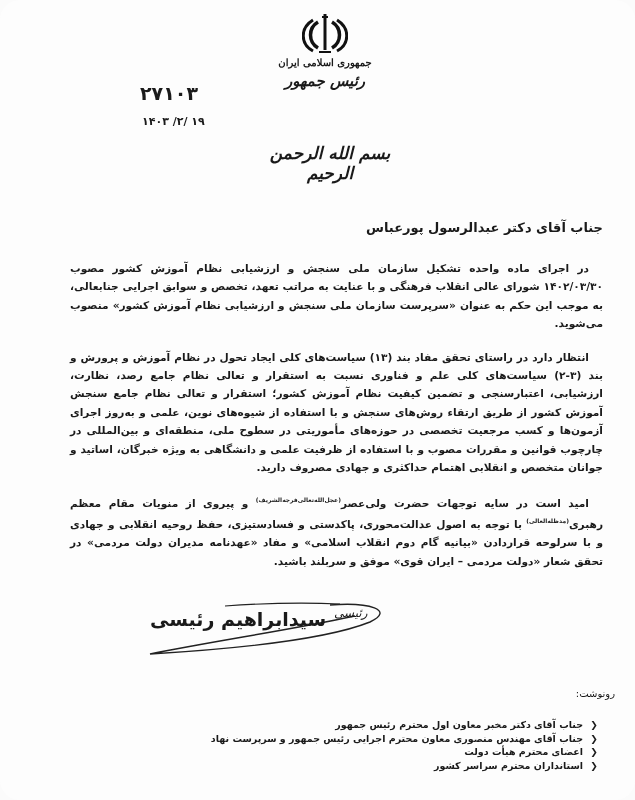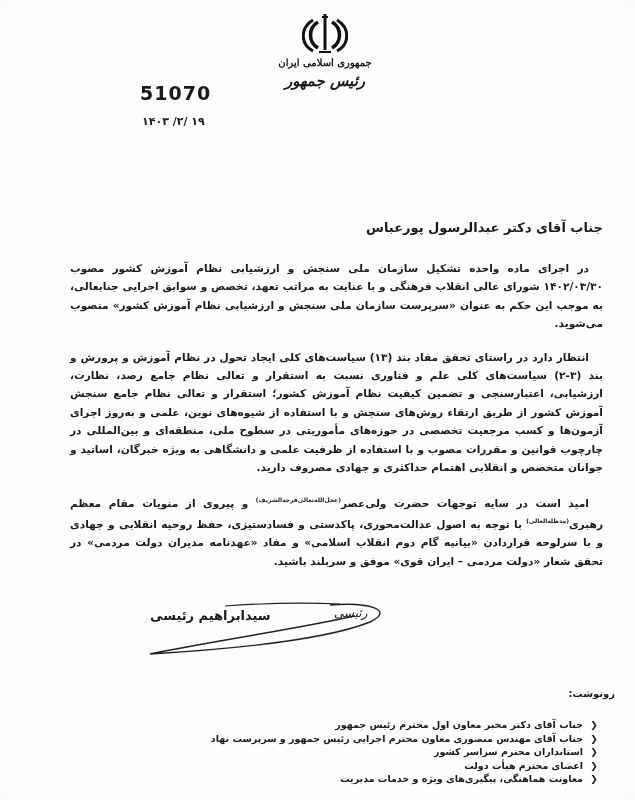--- a/index.html
+++ b/index.html
@@ -14,23 +14,23 @@
     .letter-no { position:absolute; left:140px; top:82px; font-size:19px; font-weight:bold; letter-spacing:1px; font-family:"DejaVu Sans", sans-serif; }
     .letter-date { position:absolute; left:142px; top:115px; font-size:11px; font-weight:bold; font-family:"DejaVu Sans", sans-serif; }
     .bismillah { position:absolute; left:255px; top:143px; width:150px; text-align:center; font-size:17px; font-weight:bold; font-style:italic; direction:rtl; font-family:"DejaVu Serif", serif; }
     .addressee { position:absolute; right:32px; top:220px; font-size:13px; font-weight:bold; direction:rtl; text-align:right;margin-left:24px; }
     .body-text { position:absolute; left:70px; right:32px; top:244px; direction:rtl; text-align:justify; font-size:10.6px; line-height:18.4px; font-weight:bold; }
     .body-text p { margin:15px 0 0 0; }
     .body-text .indent { text-indent:14px; }
     .body-text b.title { font-weight:900; }
     .body-text sup { font-size:6px; }
     .signature { position:absolute; left:130px; top:600px; width:260px; height:55px; }
-    .sig-name { position:absolute; left:150px; top:608px; font-size:13px; font-weight:bold; direction:rtl;text-align:center; }
+    .sig-name { position:absolute; left:150px; top:608px; font-size:19px; font-weight:bold; direction:rtl;text-align:center; }
     .sig-mark { position:absolute; left:318px; top:606px; font-size:12px; font-style:italic; font-family:"DejaVu Serif", serif; direction:rtl;margin-left:16px; }
-    .cc-title { position:absolute; right:20px; top:688px; font-size:10px; font-weight:bold; direction:rtl; }
+    .cc-title { position:absolute; right:20px; top:688px; font-size:10px; font-weight:normal; direction:rtl; }
     .cc-list { position:absolute; right:20px; top:704px; direction:rtl; list-style:none; margin:14px; padding:0; font-size:9.5px; font-weight:bold; }
     .cc-list li { height:13.5px; line-height:13.5px; white-space:nowrap; }
     .cc-list .arrow { display:inline-block; width:14px; text-align:center; font-size:9px; margin-left:4px; }
   </style>
 </head>
 <body>
 
 <div class="page">
 
   <svg class="emblem" viewBox="0 0 46 42">
@@ -38,23 +38,24 @@
     <path d="M20 5 L26 5" stroke="#111" stroke-width="2"></path>
     <path d="M16 10 C6 16 6 30 16 36" stroke="#111" stroke-width="3.5" fill="none"></path>
     <path d="M30 10 C40 16 40 30 30 36" stroke="#111" stroke-width="3.5" fill="none"></path>
     <path d="M11 8 C-2 16 -2 32 11 39" stroke="#111" stroke-width="3" fill="none"></path>
     <path d="M35 8 C48 16 48 32 35 39" stroke="#111" stroke-width="3" fill="none"></path>
     <path d="M17 40 L29 40" stroke="#111" stroke-width="2"></path>
   </svg>
   <div class="hdr-line1">جمهوری اسلامی ایران</div>
   <div class="hdr-line2">رئیس جمهور</div>
 
-  <div class="letter-no">51070</div>
+  <div class="letter-no">۲۷۱۰۳</div>
   <div class="letter-date">۱۴۰۳ /۲/ ۱۹</div>
 
+  <div class="bismillah">بسم الله الرحمن الرحیم</div>
 
   <div class="addressee">جناب آقای دکتر عبدالرسول پورعباس</div>
 
   <div class="body-text">
     <p class="indent">
       <span>در اجرای ماده واحده تشکیل سازمان ملی سنجش و ارزشیابی نظام آموزش کشور مصوب ۱۴۰۲/۰۳/۳۰ شورای عالی انقلاب فرهنگی و با عنایت به مراتب تعهد، تخصص و سوابق اجرایی جنابعالی، به موجب این حکم به عنوان</span>
       <b class="title">«سرپرست سازمان ملی سنجش و ارزشیابی نظام آموزش کشور»</b>
       <span>منصوب می‌شوید.</span>
     </p>
     <p class="indent">انتظار دارد در راستای تحقق مفاد بند (۱۳) سیاست‌های کلی ایجاد تحول در نظام آموزش و پرورش و بند (۳-۲) سیاست‌های کلی علم و فناوری نسبت به استقرار و تعالی نظام جامع رصد، نظارت، ارزشیابی، اعتبارسنجی و تضمین کیفیت نظام آموزش کشور؛ استقرار و تعالی نظام جامع سنجش آموزش کشور از طریق ارتقاء روش‌های سنجش و با استفاده از شیوه‌های نوین، علمی و به‌روز اجرای آزمون‌ها و کسب مرجعیت تخصصی در حوزه‌های مأموریتی در سطوح ملی، منطقه‌ای و بین‌المللی در چارچوب قوانین و مقررات مصوب و با استفاده از ظرفیت علمی و دانشگاهی به ویژه خبرگان، اساتید و جوانان متخصص و انقلابی اهتمام حداکثری و جهادی مصروف دارید.</p>
@@ -69,17 +70,16 @@
     <path d="M200 5 C240 2 265 10 240 22 C200 38 120 48 20 54 C90 40 160 30 225 16" stroke="#222" stroke-width="1.4" fill="none"></path>
     <path d="M95 6 C150 2 190 3 210 4" stroke="#222" stroke-width="1.2" fill="none"></path>
   </svg>
   <div class="sig-mark">رئیسی</div>
   <div class="sig-name">سیدابراهیم رئیسی</div>
 
   <div class="cc-title">رونوشت:</div>
   <ul class="cc-list">
     <li><span class="arrow">❮</span><span>جناب آقای دکتر مخبر معاون اول محترم رئیس جمهور</span></li>
     <li><span class="arrow">❮</span><span>جناب آقای مهندس منصوری معاون محترم اجرایی رئیس جمهور و سرپرست نهاد</span></li>
+    <li><span class="arrow">❮</span><span>اعضای محترم هیأت دولت</span></li>
     <li><span class="arrow">❮</span><span>استانداران محترم سراسر کشور</span></li>
-    <li><span class="arrow">❮</span><span>اعضای محترم هیأت دولت</span></li>
-    <li><span class="arrow">❮</span><span>معاونت هماهنگی، پیگیری‌های ویژه و خدمات مدیریت</span></li>
   </ul>
 </div>
 
 </body></html>

